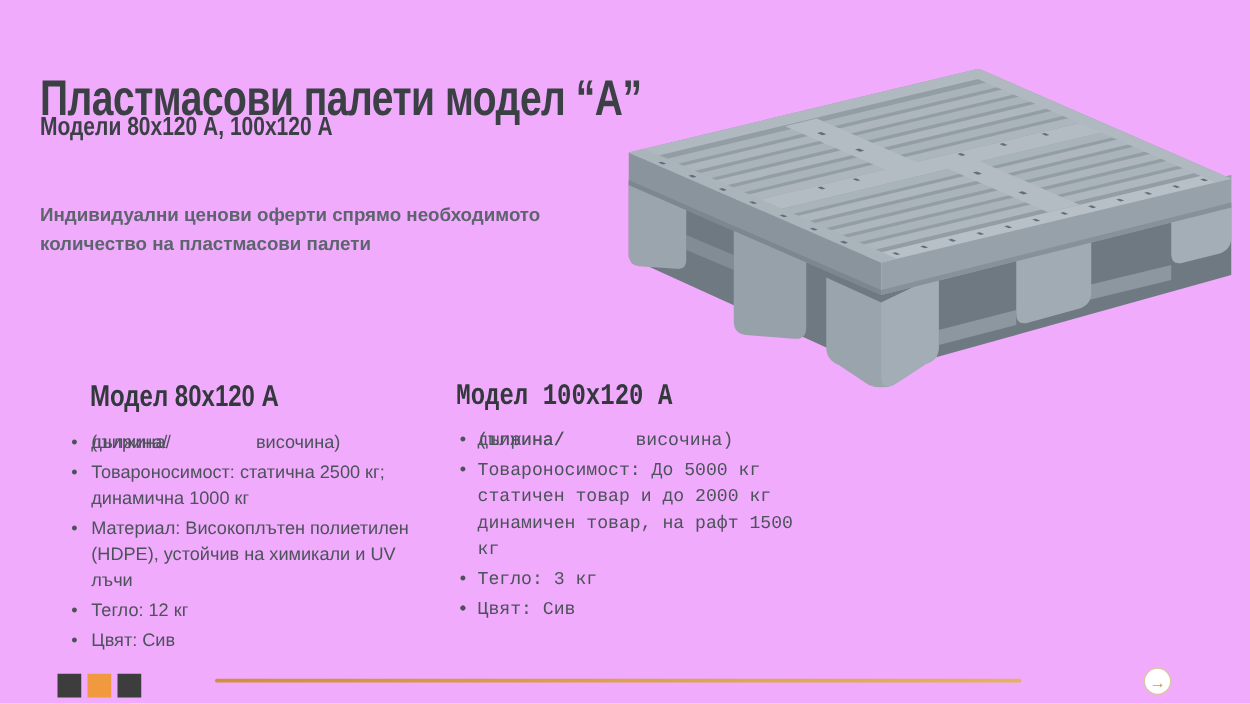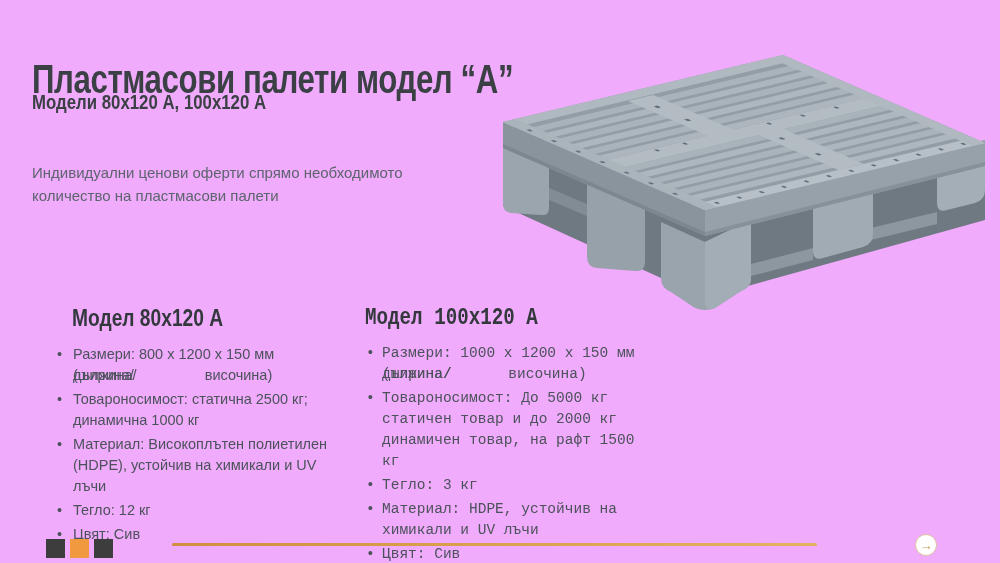--- a/index.html
+++ b/index.html
@@ -9,21 +9,21 @@
   }
   .title{
     position:absolute;left:32px;top:30px;font-size:40px;font-weight:700;color:#3b4045;
     transform:scaleX(0.78);transform-origin:left top;white-space:nowrap;letter-spacing:-0.5px;
   }
   .subtitle{
     position:absolute;left:32px;top:90px;font-size:21px;font-weight:700;color:#3b4045;
     transform:scaleX(0.8);transform-origin:left top;white-space:nowrap;
   }
   .intro{
-    position:absolute;left:32px;top:146px;width:445px;font-size:15px;line-height:1.55;color:#5d646e;
+    position:absolute;left:32px;top:146px;width:445px;font-size:15px;line-height:1.55;color:#5d646e;font-weight:bold;
   }
   .col{position:absolute;top:304px;width:292px;}
   .col-left{left:56px;}
   .col-right{left:365px;font-family:Liberation Mono, monospace;}
   .col h2{
     margin:0;font-size:24px;font-weight:700;color:#33383d;
     transform:scaleX(0.8);transform-origin:left top;white-space:nowrap;
   }
   .col-left h2{margin-left:16px;}
   .col ul{list-style:none;margin:12px 0 0 0;padding:0;font-size:14.5px;line-height:21px;color:#4c525a;}
@@ -133,21 +133,20 @@
           <rect x="0.550" y="0.78" width="0.012" height="0.020"></rect>
       </g>
     </g>
   </svg>
 
   <section class="col col-left">
     <h2>Модел 80x120 А</h2>
     <ul>
       <li>
         <span class="dot">•</span>
-        <span>Размери: 800 x 1200 x 150 мм</span>
         <div class="overlapline">
           <span class="ov">(ширина/</span>
           <span class="ov">дължина/</span>
           <span class="after">височина)</span>
         </div>
       </li>
       <li>
         <span class="dot">•</span>
         <span>Товароносимост: статична 2500 кг; динамична 1000 кг</span>
       </li>
@@ -164,38 +163,36 @@
         <span>Цвят: Сив</span>
       </li>
     </ul>
   </section>
 
   <section class="col col-right">
     <h2>Модел 100x120 А</h2>
     <ul>
       <li>
         <span class="dot">•</span>
-        <span>Размери: 1000 x 1200 x 150 мм</span>
         <div class="overlapline">
           <span class="ov">(ширина/</span>
           <span class="ov">дължина/</span>
           <span class="after">височина)</span>
         </div>
       </li>
       <li>
         <span class="dot">•</span>
         <span>Товароносимост: До 5000 кг статичен товар и до 2000 кг динамичен товар, на рафт 1500 кг</span>
       </li>
       <li>
         <span class="dot">•</span>
         <span>Тегло: 3 кг</span>
       </li>
       <li>
         <span class="dot">•</span>
-        <span>Материал: HDPE, устойчив на химикали и UV лъчи</span>
       </li>
       <li>
         <span class="dot">•</span>
         <span>Цвят: Сив</span>
       </li>
     </ul>
   </section>
 
   <div class="sq sq1"></div>
   <div class="sq sq2"></div>

